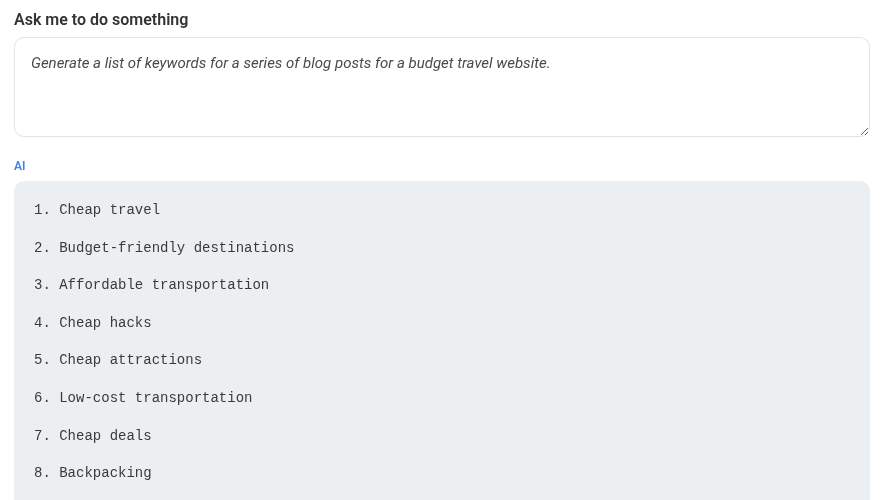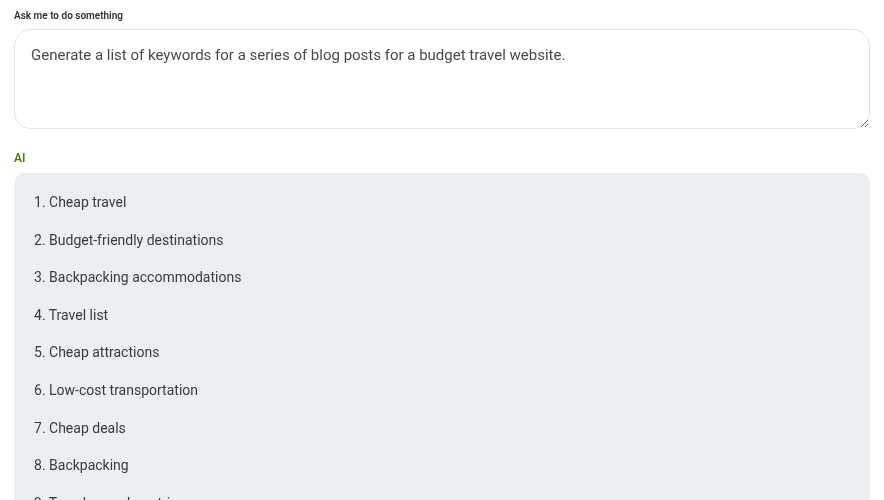--- a/index.html
+++ b/index.html
@@ -8,60 +8,62 @@
       padding: 0;
     }
     body {
       font-family: -apple-system, BlinkMacSystemFont, "Segoe UI", Roboto, Helvetica, Arial, sans-serif;
       background: #ffffff;
       padding: 10px 14px;
       color: #1a1a1a;
       width: 884px;
     }
     .section-label {
-      font-size: 10px;
+      font-size: 16px;
       font-weight: 600;
       color: #333;
       margin-bottom: 8px;
     }
     .prompt-box {
       width: 100%;
       border: 1px solid #e1e4e8;
-      border-radius: 17px;
+      border-radius: 10px;
       padding: 14px 16px;
       font-size: 15px;
       color: #4a4a4a;
       font-family: inherit;
       resize: both;
       min-height: 100px;
       line-height: 1.5;
       outline: none;
+      font-style: italic;
     }
     .ai-label {
       font-size: 12px;
       font-weight: 600;
-      color: #4d7c0f;
+      color: #3b82f6;
       margin-top: 18px;
       margin-bottom: 8px;
     }
     .response-box {
       background: #eceff2;
       border-radius: 10px;
       padding: 20px 20px 24px 20px;
     }
     .response-list {
       list-style: none;
       counter-reset: item;
     }
     .response-list li {
       counter-increment: item;
       font-size: 14px;
       color: #3a3a3a;
       margin-bottom: 18px;
       line-height: 1.4;
+      font-family: Liberation Mono, monospace;
     }
     .response-list li:last-child {
       margin-bottom: 0;
     }
     .response-list li::before {
       content: counter(item) ". ";
     }
   </style>
 </head>
 <body>
@@ -70,22 +72,22 @@
   <div class="section-label">Ask me to do something</div>
   <textarea class="prompt-box" style="">Generate a list of keywords for a series of blog posts for a budget travel website.</textarea>
 </div>
 
 <div>
   <div class="ai-label">AI</div>
   <div class="response-box">
     <ol class="response-list">
       <li>Cheap travel</li>
       <li>Budget-friendly destinations</li>
-      <li>Backpacking accommodations</li>
-      <li>Travel list</li>
+      <li>Affordable transportation</li>
+      <li>Cheap hacks</li>
       <li>Cheap attractions</li>
       <li>Low-cost transportation</li>
       <li>Cheap deals</li>
       <li>Backpacking</li>
       <li>Travel on a shoestring</li>
 
     </ol>
   </div>
 </div>
 

